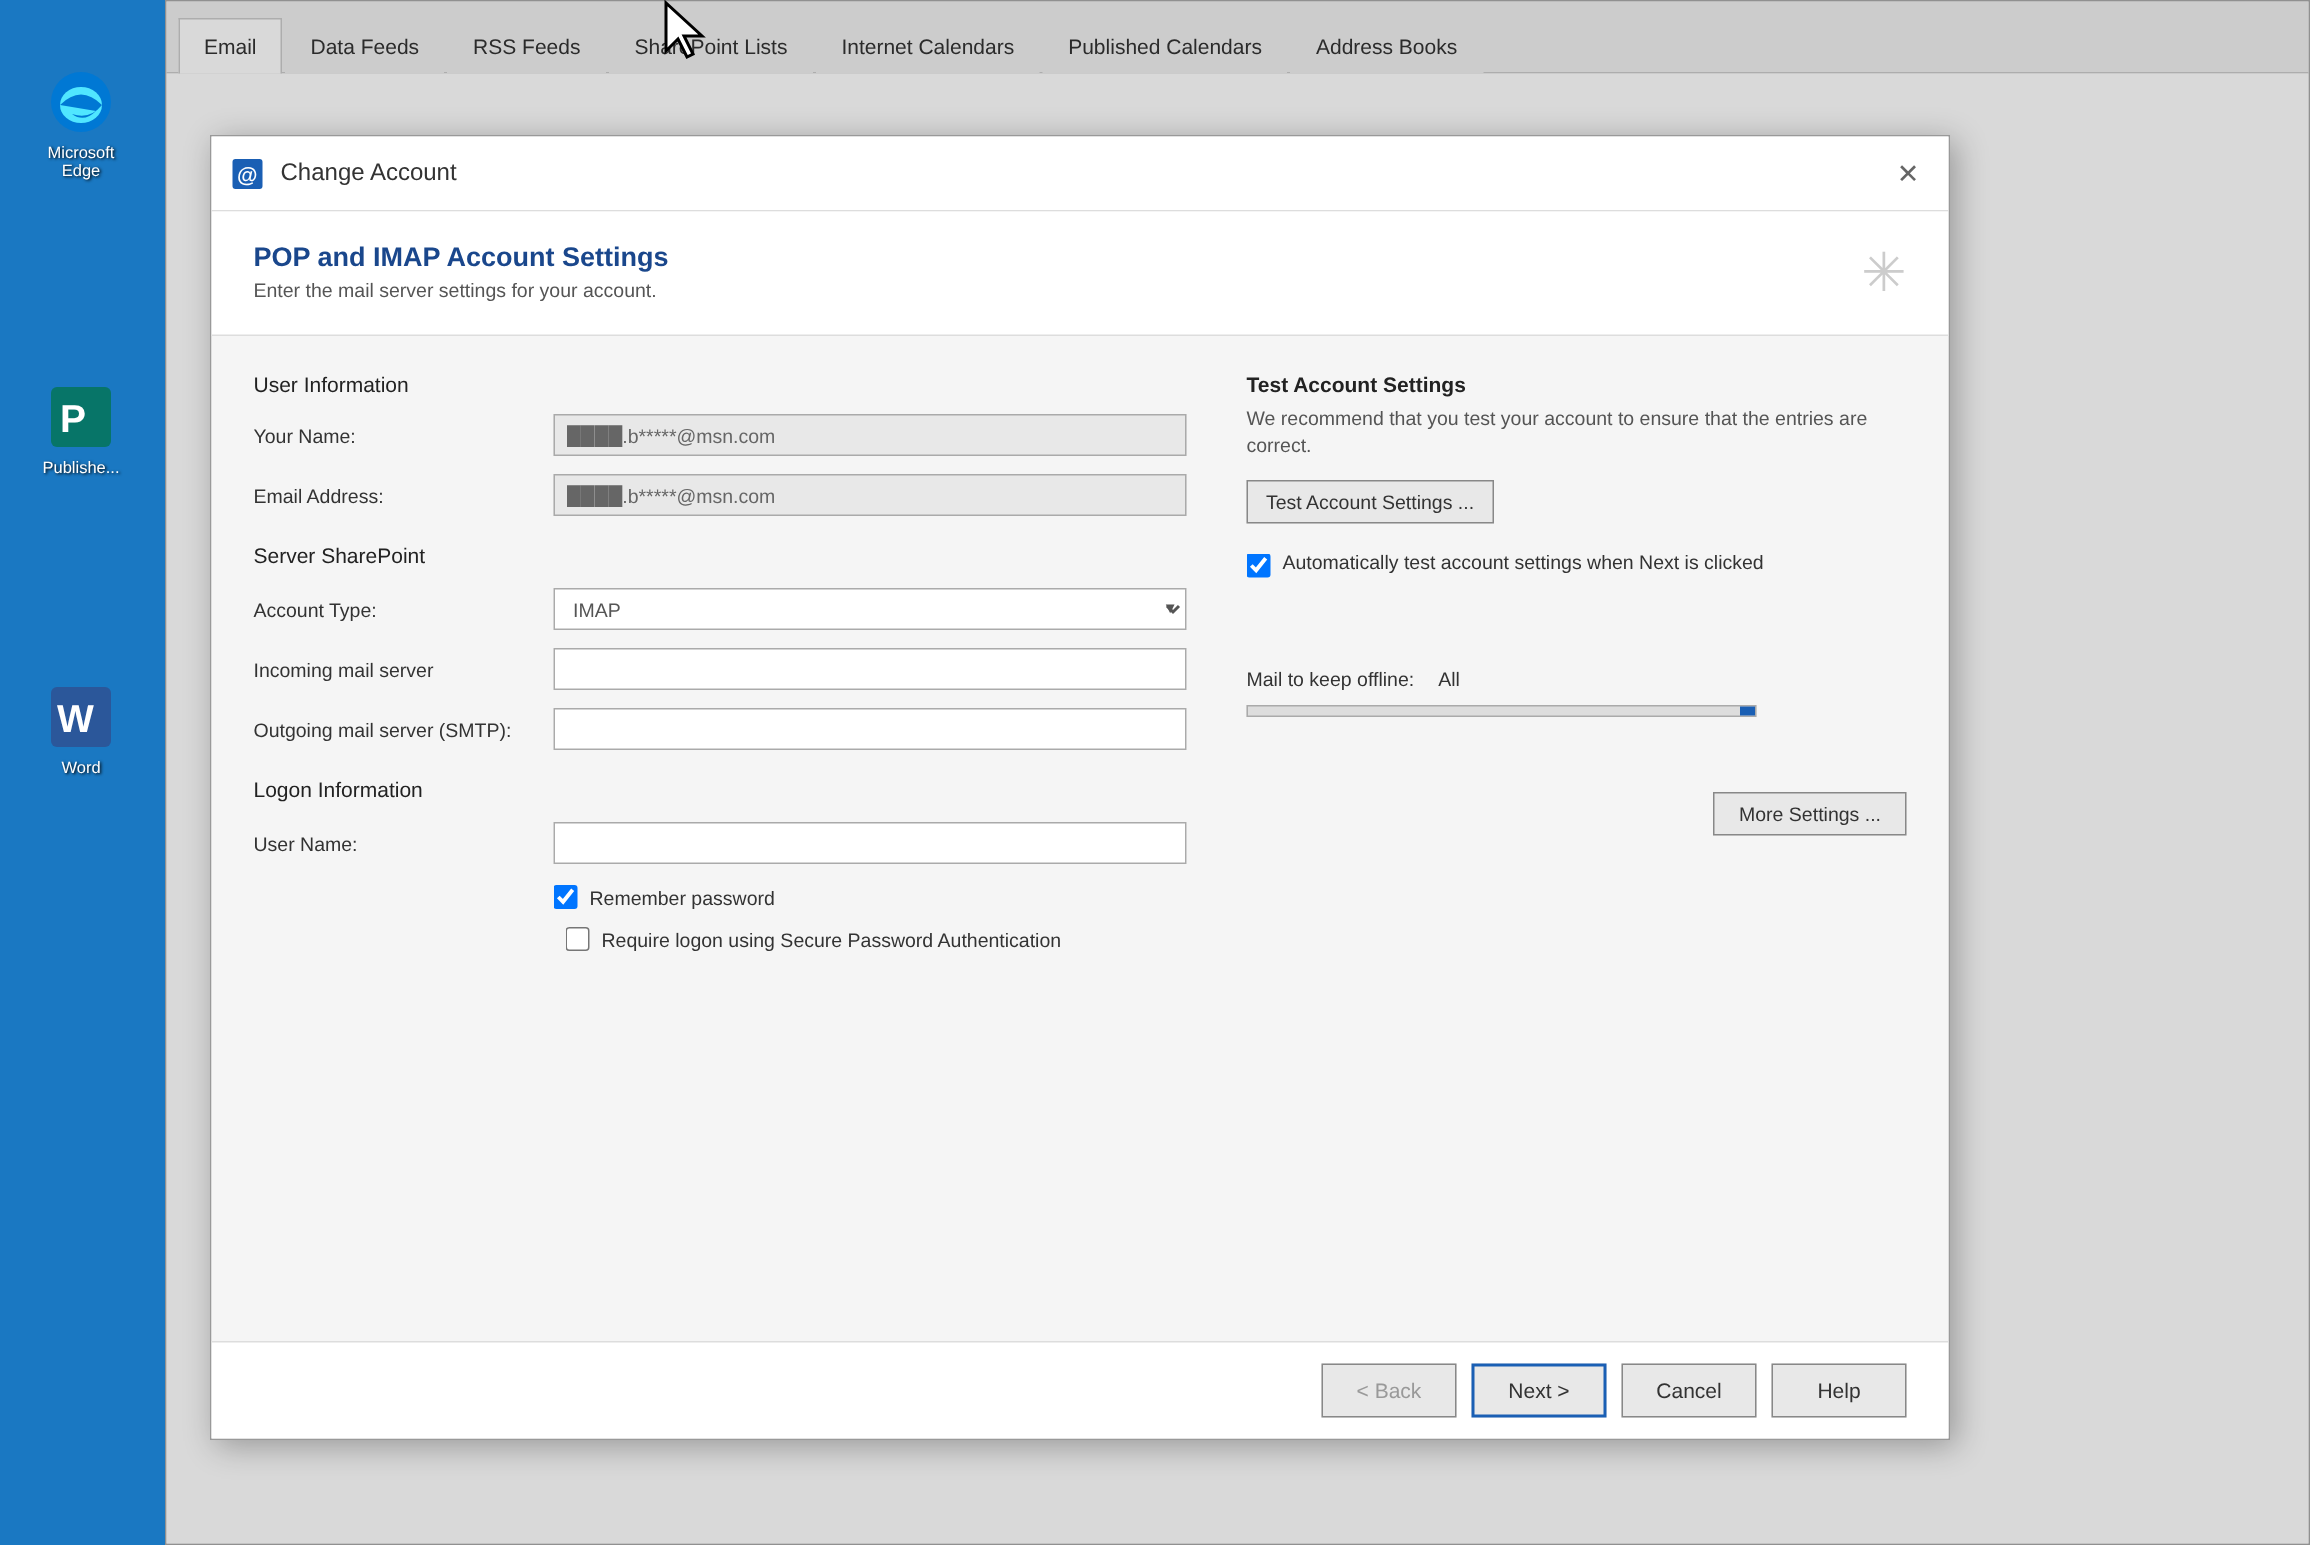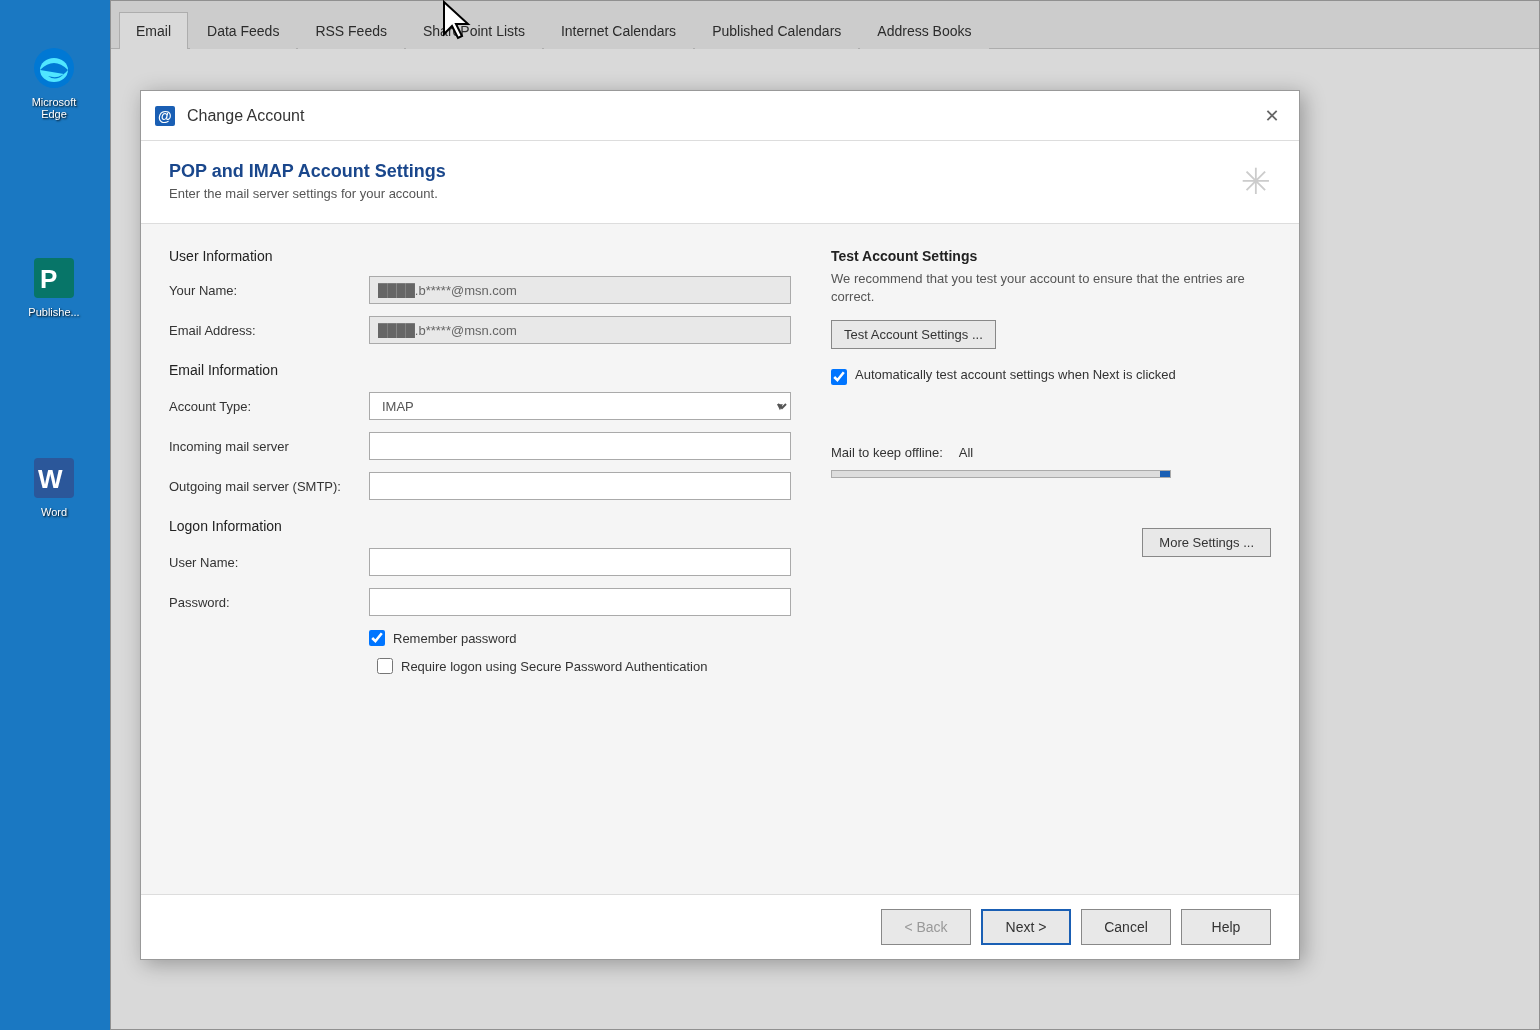--- a/index.html
+++ b/index.html
@@ -476,21 +476,21 @@
 
       <div class="form-row">
         <span class="form-label">Your Name:</span>
         <input class="form-input filled" type="text" value="████.b*****@msn.com" style="">
       </div>
       <div class="form-row">
         <span class="form-label">Email Address:</span>
         <input class="form-input filled" type="text" value="████.b*****@msn.com" style="">
       </div>
 
-      <div class="section-title section-separator" style="margin-top:18px;">Email Information</div>
+      <div class="section-title section-separator" style="margin-top:18px;">Server SharePoint</div>
 
       <div class="form-row">
         <span class="form-label">Account Type:</span>
         <div class="select-wrapper">
           <select>
             <option>IMAP</option>
             <option>POP3</option>
           </select>
           <span class="select-arrow">▼</span>
         </div>
@@ -502,24 +502,20 @@
       <div class="form-row">
         <span class="form-label">Outgoing mail server (SMTP):</span>
         <input class="form-input" type="text" style="">
       </div>
 
       <div class="section-title section-separator" style="margin-top:18px;">Logon Information</div>
 
       <div class="form-row">
         <span class="form-label">User Name:</span>
         <input class="form-input" type="text" style="">
-      </div>
-      <div class="form-row">
-        <span class="form-label">Password:</span>
-        <input class="form-input" type="password" style="">
       </div>
 
       <div class="checkbox-row" style="margin-left:200px;">
         <input type="checkbox" checked="" style="">
         <span>Remember password</span>
       </div>
 
       <div class="checkbox-row" style="margin-top:8px;">
         <span style="width:200px;flex-shrink:0;"></span>
         <input type="checkbox" style="">

